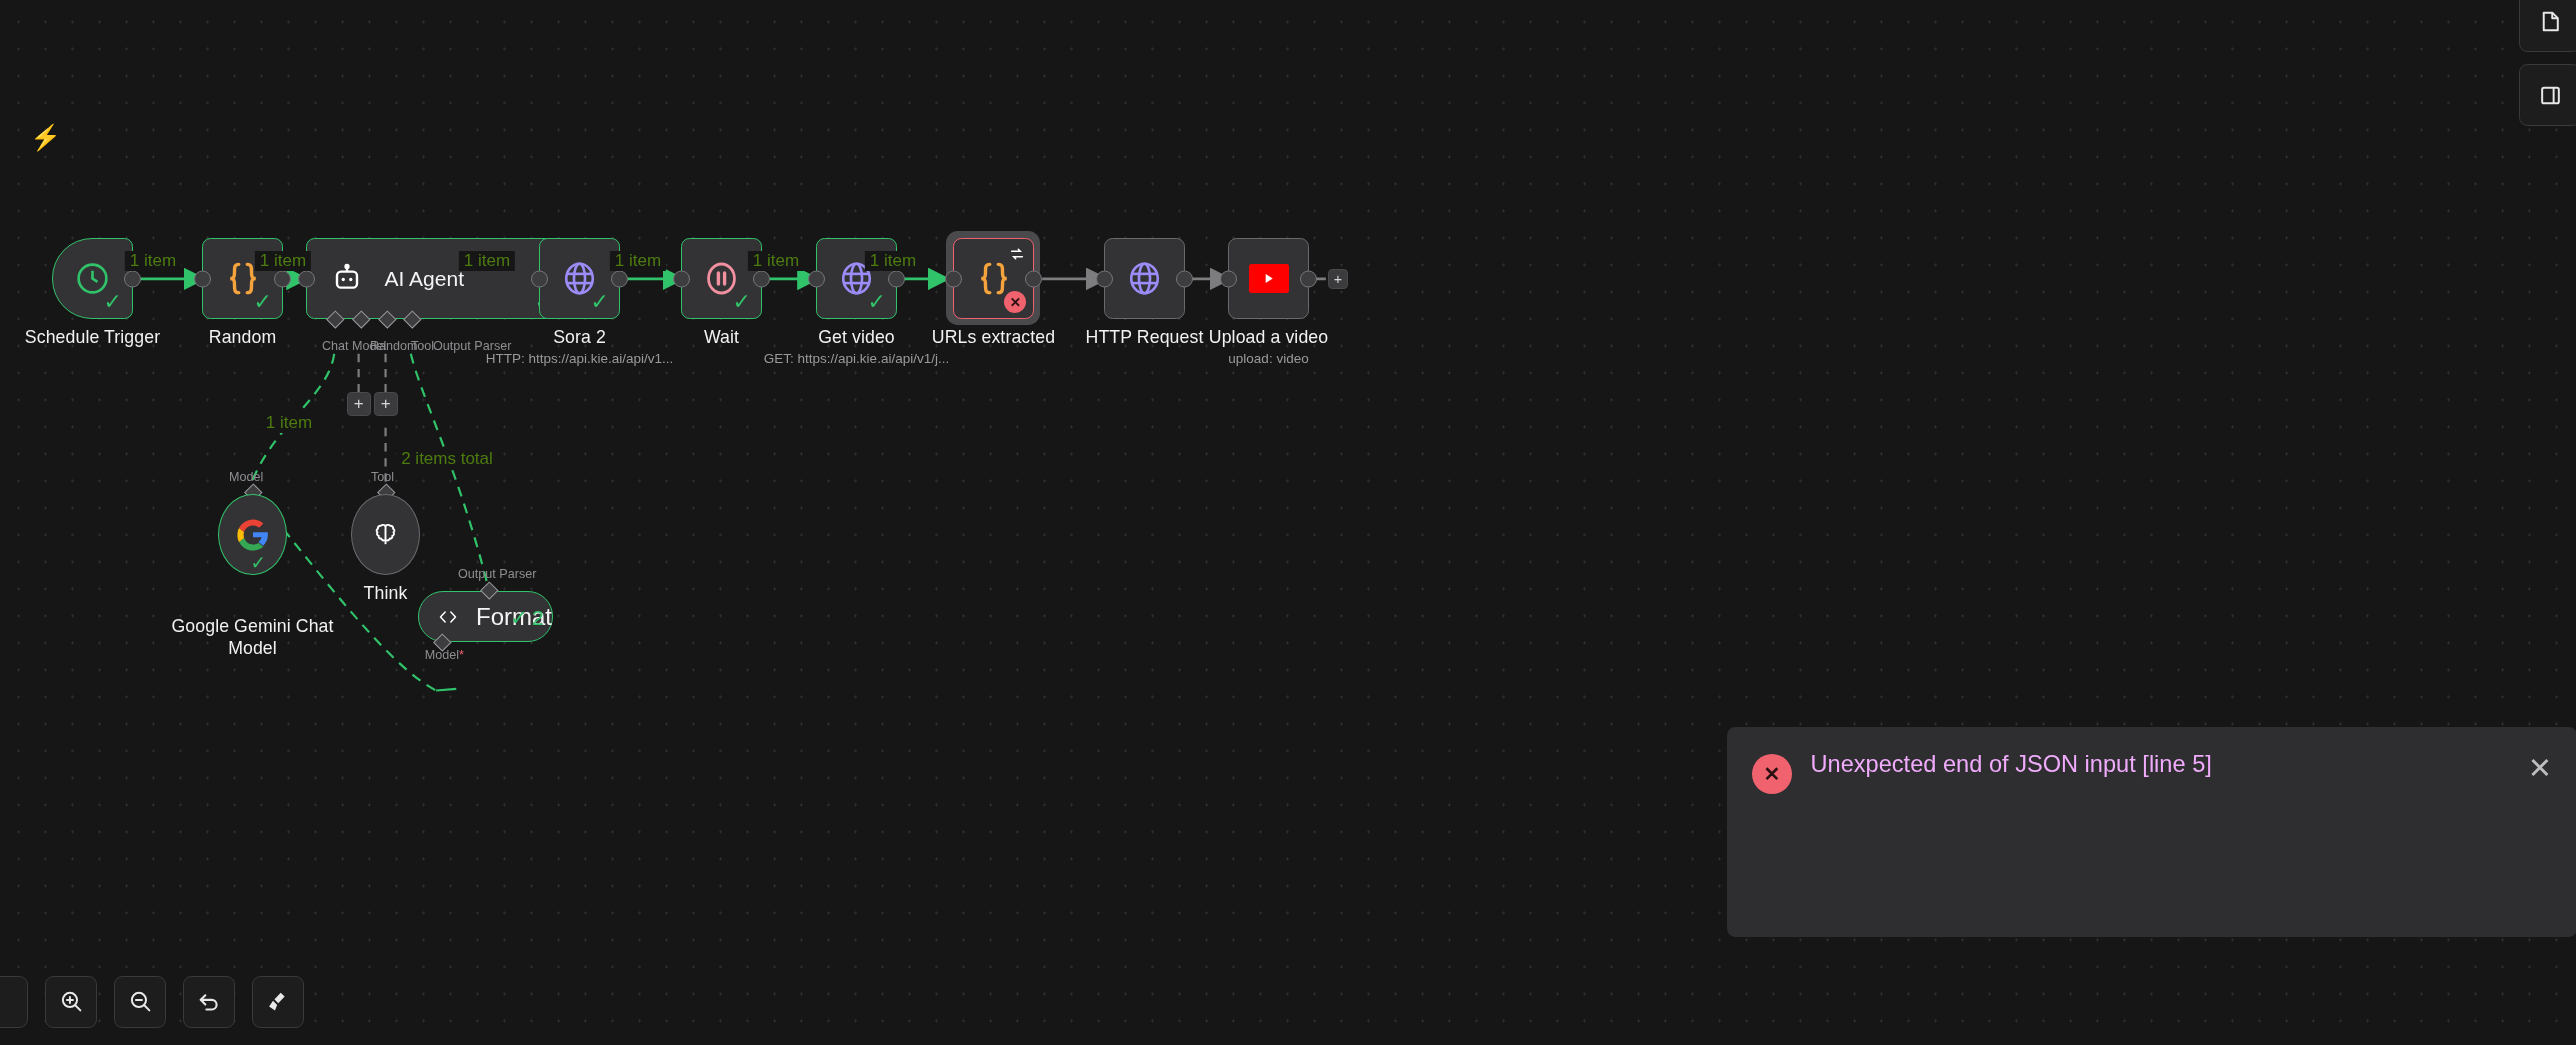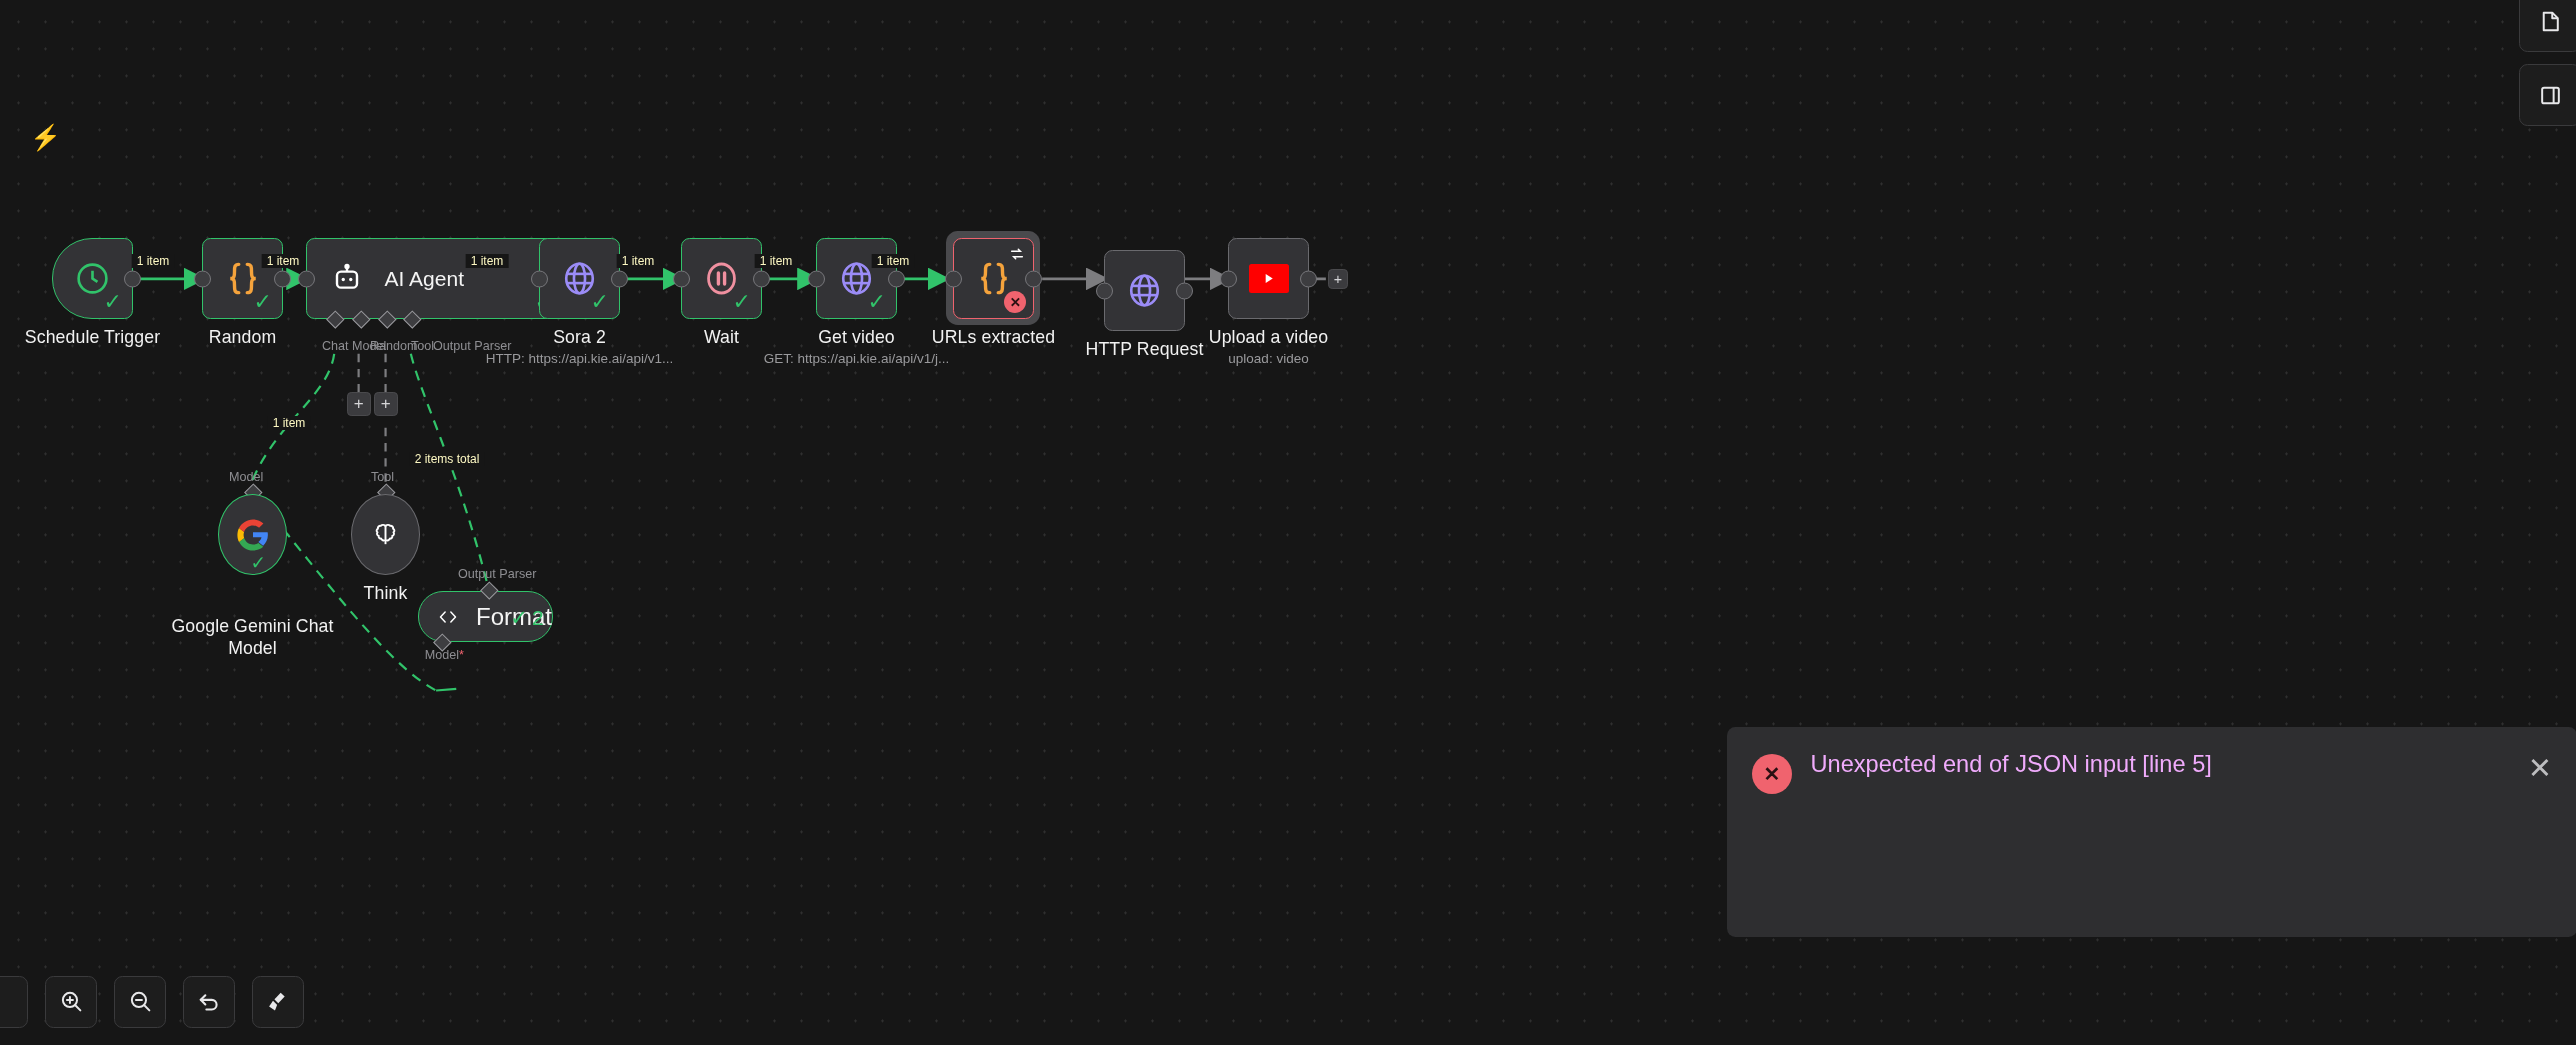--- a/index.html
+++ b/index.html
@@ -112,21 +112,21 @@
     position:absolute; width:23.6px; height:23.6px; border-radius:4.2px;
     background:#3b3b3e; color:#d6d6d8; font-size:17px; line-height:22px;
     text-align:center; border:0.8px solid #4a4a4d;
   }
   .plusbtn.small {
     width:20px; height:20px; font-size:14.3px; line-height:18.5px;
   }
 
   
   .elabel {
-    position:absolute; color:#fef9c3; font-size:12px;
+    position:absolute; color:#4d7c0f; font-size:17px;
     background:#161616; padding:0 5px; white-space:nowrap;
     transform:translate(-50%,-50%);
   }
 
   
   .bolt { position:absolute; color:#f0636e; font-size:25px; }
 
   
   #toolbar { position:absolute; left:-23.6px; bottom:18.5px; display:flex; gap:17px; }
   .tbtn {
@@ -332,21 +332,21 @@
             <path d="M20 16H7l3 3"></path>
         </svg>
       </span>
       <span class="errbadge">✕</span>
       <span class="ep in"></span>
       <span class="ep out"></span>
     </div>
     <div class="nlabel">URLs extracted</div>
   </div>
 
-  <div class="node" style="left:1104px; top:238px;margin-top:12px;">
+  <div class="node" style="left:1104px; top:238px;">
     <div class="nbox plain">
       <svg width="37" height="37" viewBox="0 0 24 24" fill="none" stroke="#9b8cf7" stroke-width="1.7">
         <ellipse cx="12" cy="12" rx="8.6" ry="9.6"></ellipse>
           <ellipse cx="12" cy="12" rx="3.6" ry="9.6"></ellipse>
         <line x1="3.4" y1="9" x2="20.6" y2="9"></line>
           <line x1="3.4" y1="15" x2="20.6" y2="15"></line>
       </svg>
       <span class="ep in"></span>
       <span class="ep out"></span>
     </div>

